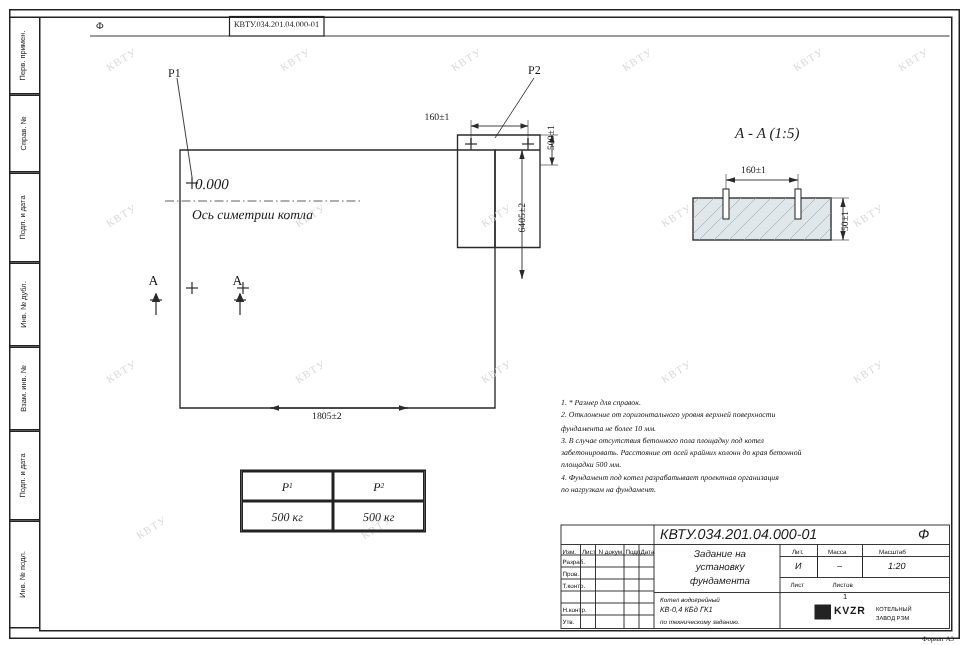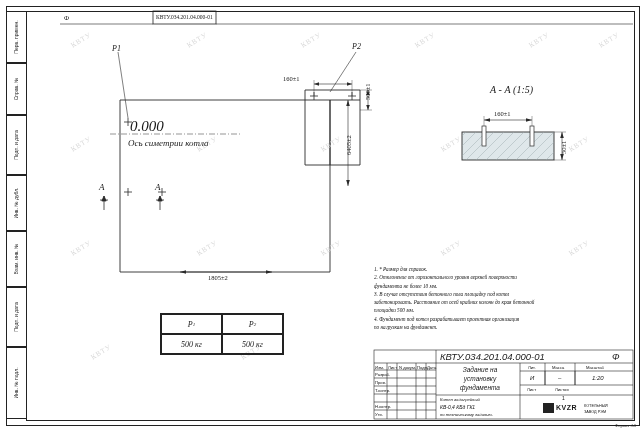--- a/index.html
+++ b/index.html
@@ -59,24 +59,24 @@
     pointer-events: none;
     font-family: "Liberation Serif", serif;
   }
   
   .lbl {
     position: absolute;
     font-size: 6.5px;
     white-space: nowrap;
     font-family: "Liberation Serif", serif;
   }
-  .lbl-it { font-style: italic; }
+  .lbl-it { }
   .big {
     position: absolute;
-    font-size: 15px;
+    font-size: 10px;
     font-style: italic;
     font-family: "Liberation Serif", serif;
     white-space: nowrap;
   }
   .med {
     position: absolute;
     font-size: 9px;
     font-style: italic;
     font-family: "Liberation Serif", serif;
     white-space: nowrap;

